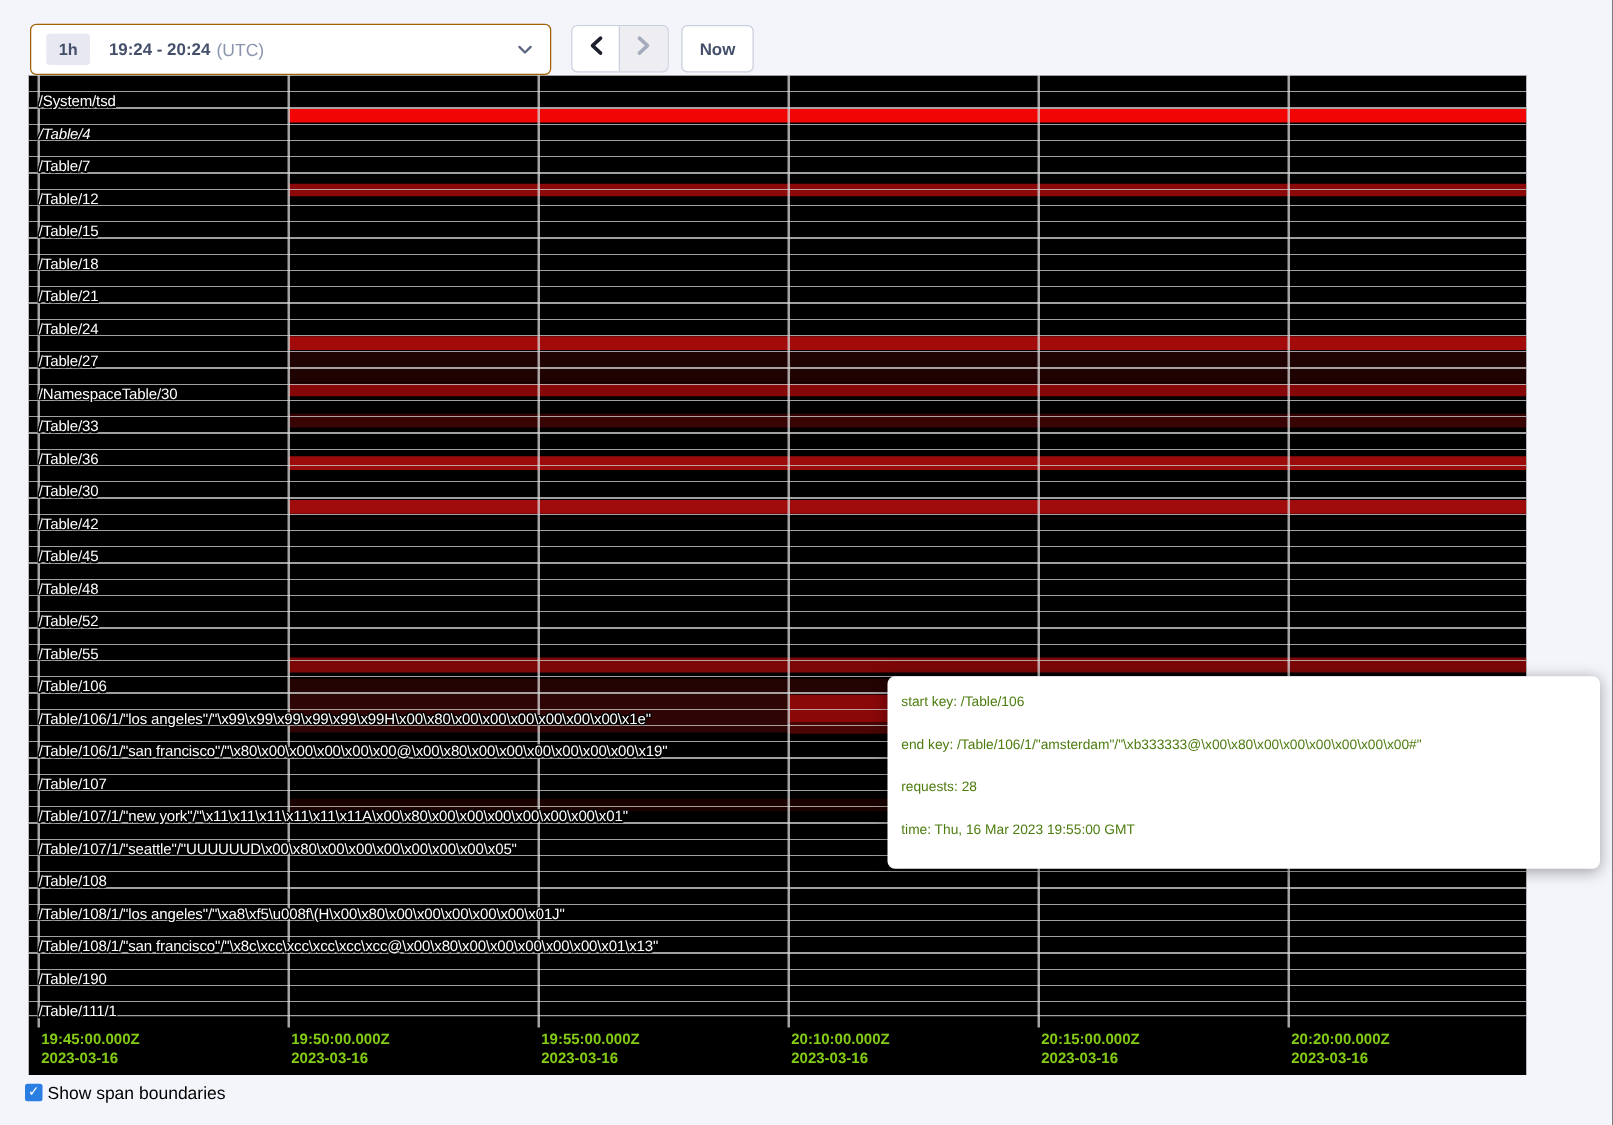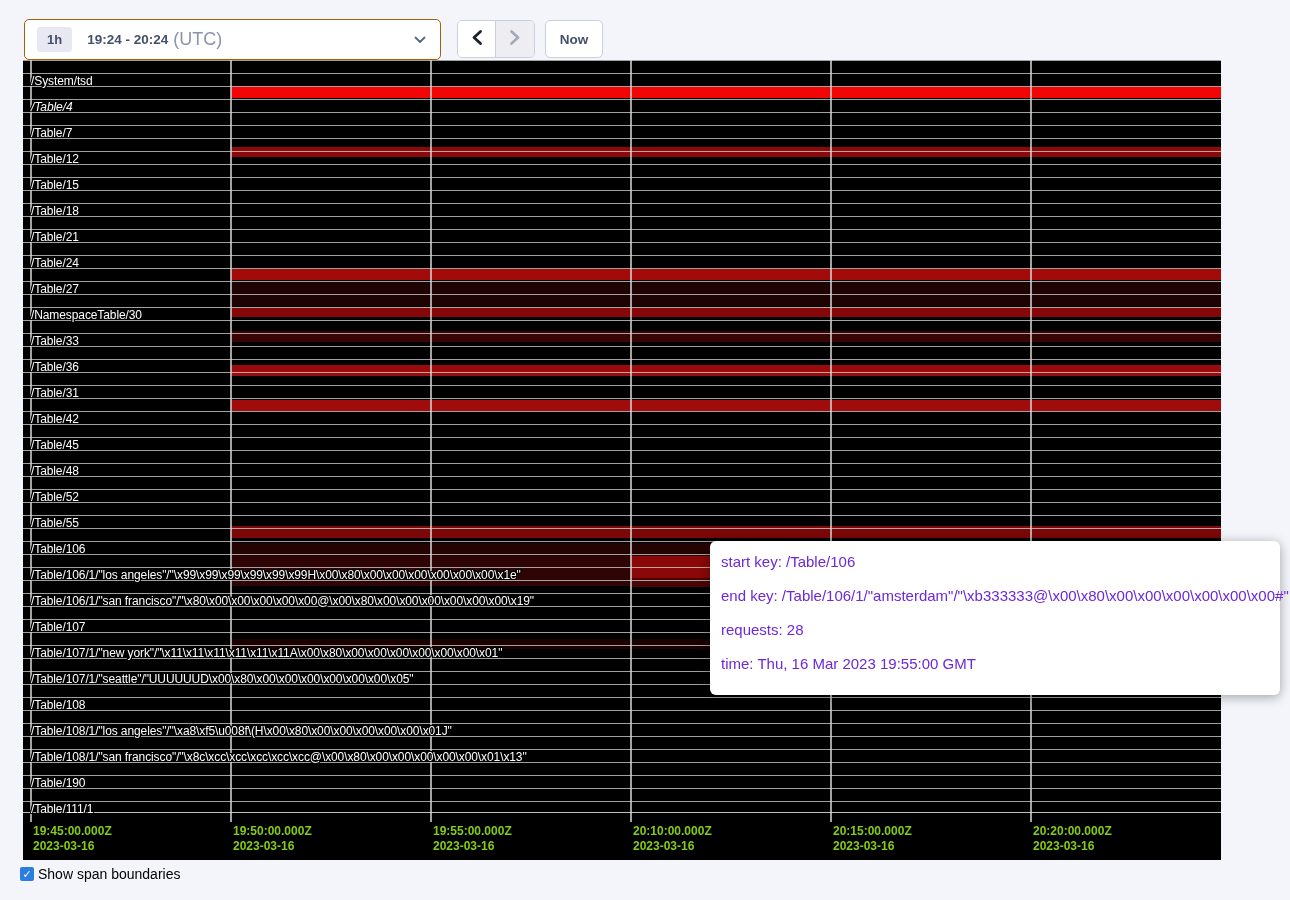--- a/index.html
+++ b/index.html
@@ -14,21 +14,21 @@
   .time-selector {
     position:absolute; left:24px; top:19px; width:417px; height:41px;
     background:#fff; border:1px solid #a16207; border-radius:5px;
     display:flex; align-items:center; padding:0 14px 0 12px; cursor:pointer;
   }
   .badge-1h {
     background:#e7e8f2; color:#44506a; font-weight:700; font-size:13px;
     padding:5px 10px; border-radius:3px; margin-right:15px;
   }
   .range-text { font-weight:700; font-size:13.5px; color:#44506a; margin-right:5px; white-space:nowrap; }
-  .range-tz   { font-size:18px; color:#8a94ad; white-space:nowrap;text-align:center; }
+  .range-tz   { font-size:14px; color:#8a94ad; white-space:nowrap;text-align:center; }
   .chevron-down { margin-left:auto; display:flex; align-items:center; }
 
   .nav-group {
     position:absolute; left:457px; top:20px; width:78px; height:38px;
     border:1px solid #c9cfdd; border-radius:5px; background:#fff;
     display:flex; overflow:hidden;
   }
   .nav-btn { width:50%; display:flex; align-items:center; justify-content:center; cursor:pointer; }
   .nav-prev { background:#fff; border-right:1px solid #c9cfdd; }
   .nav-next { background:#ededf2; cursor:default; }
@@ -70,21 +70,21 @@
     color:#84cc16; line-height:15px; white-space:nowrap;
   }
 
   
   .tooltip {
     position:absolute; left:710px; top:541px; width:570px; height:154px;
     background:#fff; border-radius:6px; box-shadow:0 2px 12px rgba(0,0,0,0.35);
     padding:11px 14px 0 11px; z-index:5;
   }
   .tooltip p {
-    margin:0 0 14px 0; font-size:15px; color:#6d28d9; line-height:20px; white-space:nowrap;
+    margin:0 0 14px 0; font-size:11px; color:#4d7c0f; line-height:20px; white-space:nowrap;
   }
 
   
   .footer-row { position:absolute; left:20px; top:866px; display:flex; align-items:center; }
   .checkbox {
     width:14px; height:14px; background:#2a7de1; border-radius:2px;
     color:#fff; font-size:11px; line-height:14px; text-align:center;
     margin-right:4px; cursor:pointer; flex:0 0 auto;
   }
   .footer-label { font-size:14px; color:#000000; }
@@ -154,21 +154,21 @@
       <div class="row-label" style="top: 67px;">/Table/7</div>
       <div class="row-label" style="top: 93px;">/Table/12</div>
       <div class="row-label" style="top: 119px;">/Table/15</div>
       <div class="row-label" style="top: 145px;">/Table/18</div>
       <div class="row-label" style="top: 171px;">/Table/21</div>
       <div class="row-label" style="top: 197px;">/Table/24</div>
       <div class="row-label" style="top: 223px;">/Table/27</div>
       <div class="row-label" style="top: 249px;">/NamespaceTable/30</div>
       <div class="row-label" style="top: 275px;">/Table/33</div>
       <div class="row-label" style="top: 301px;">/Table/36</div>
-      <div class="row-label" style="top: 327px;">/Table/31</div>
+      <div class="row-label" style="top: 327px;">/Table/30</div>
       <div class="row-label" style="top: 353px;">/Table/42</div>
       <div class="row-label" style="top: 379px;">/Table/45</div>
       <div class="row-label" style="top: 405px;">/Table/48</div>
       <div class="row-label" style="top: 431px;">/Table/52</div>
       <div class="row-label" style="top: 457px;">/Table/55</div>
       <div class="row-label" style="top: 483px;">/Table/106</div>
       <div class="row-label" style="top: 509px;">/Table/106/1/"los angeles"/"\x99\x99\x99\x99\x99\x99H\x00\x80\x00\x00\x00\x00\x00\x00\x1e"</div>
       <div class="row-label" style="top: 535px;">/Table/106/1/"san francisco"/"\x80\x00\x00\x00\x00\x00@\x00\x80\x00\x00\x00\x00\x00\x00\x19"</div>
       <div class="row-label" style="top: 561px;">/Table/107</div>
       <div class="row-label" style="top: 587px;">/Table/107/1/"new york"/"\x11\x11\x11\x11\x11\x11A\x00\x80\x00\x00\x00\x00\x00\x00\x01"</div>

